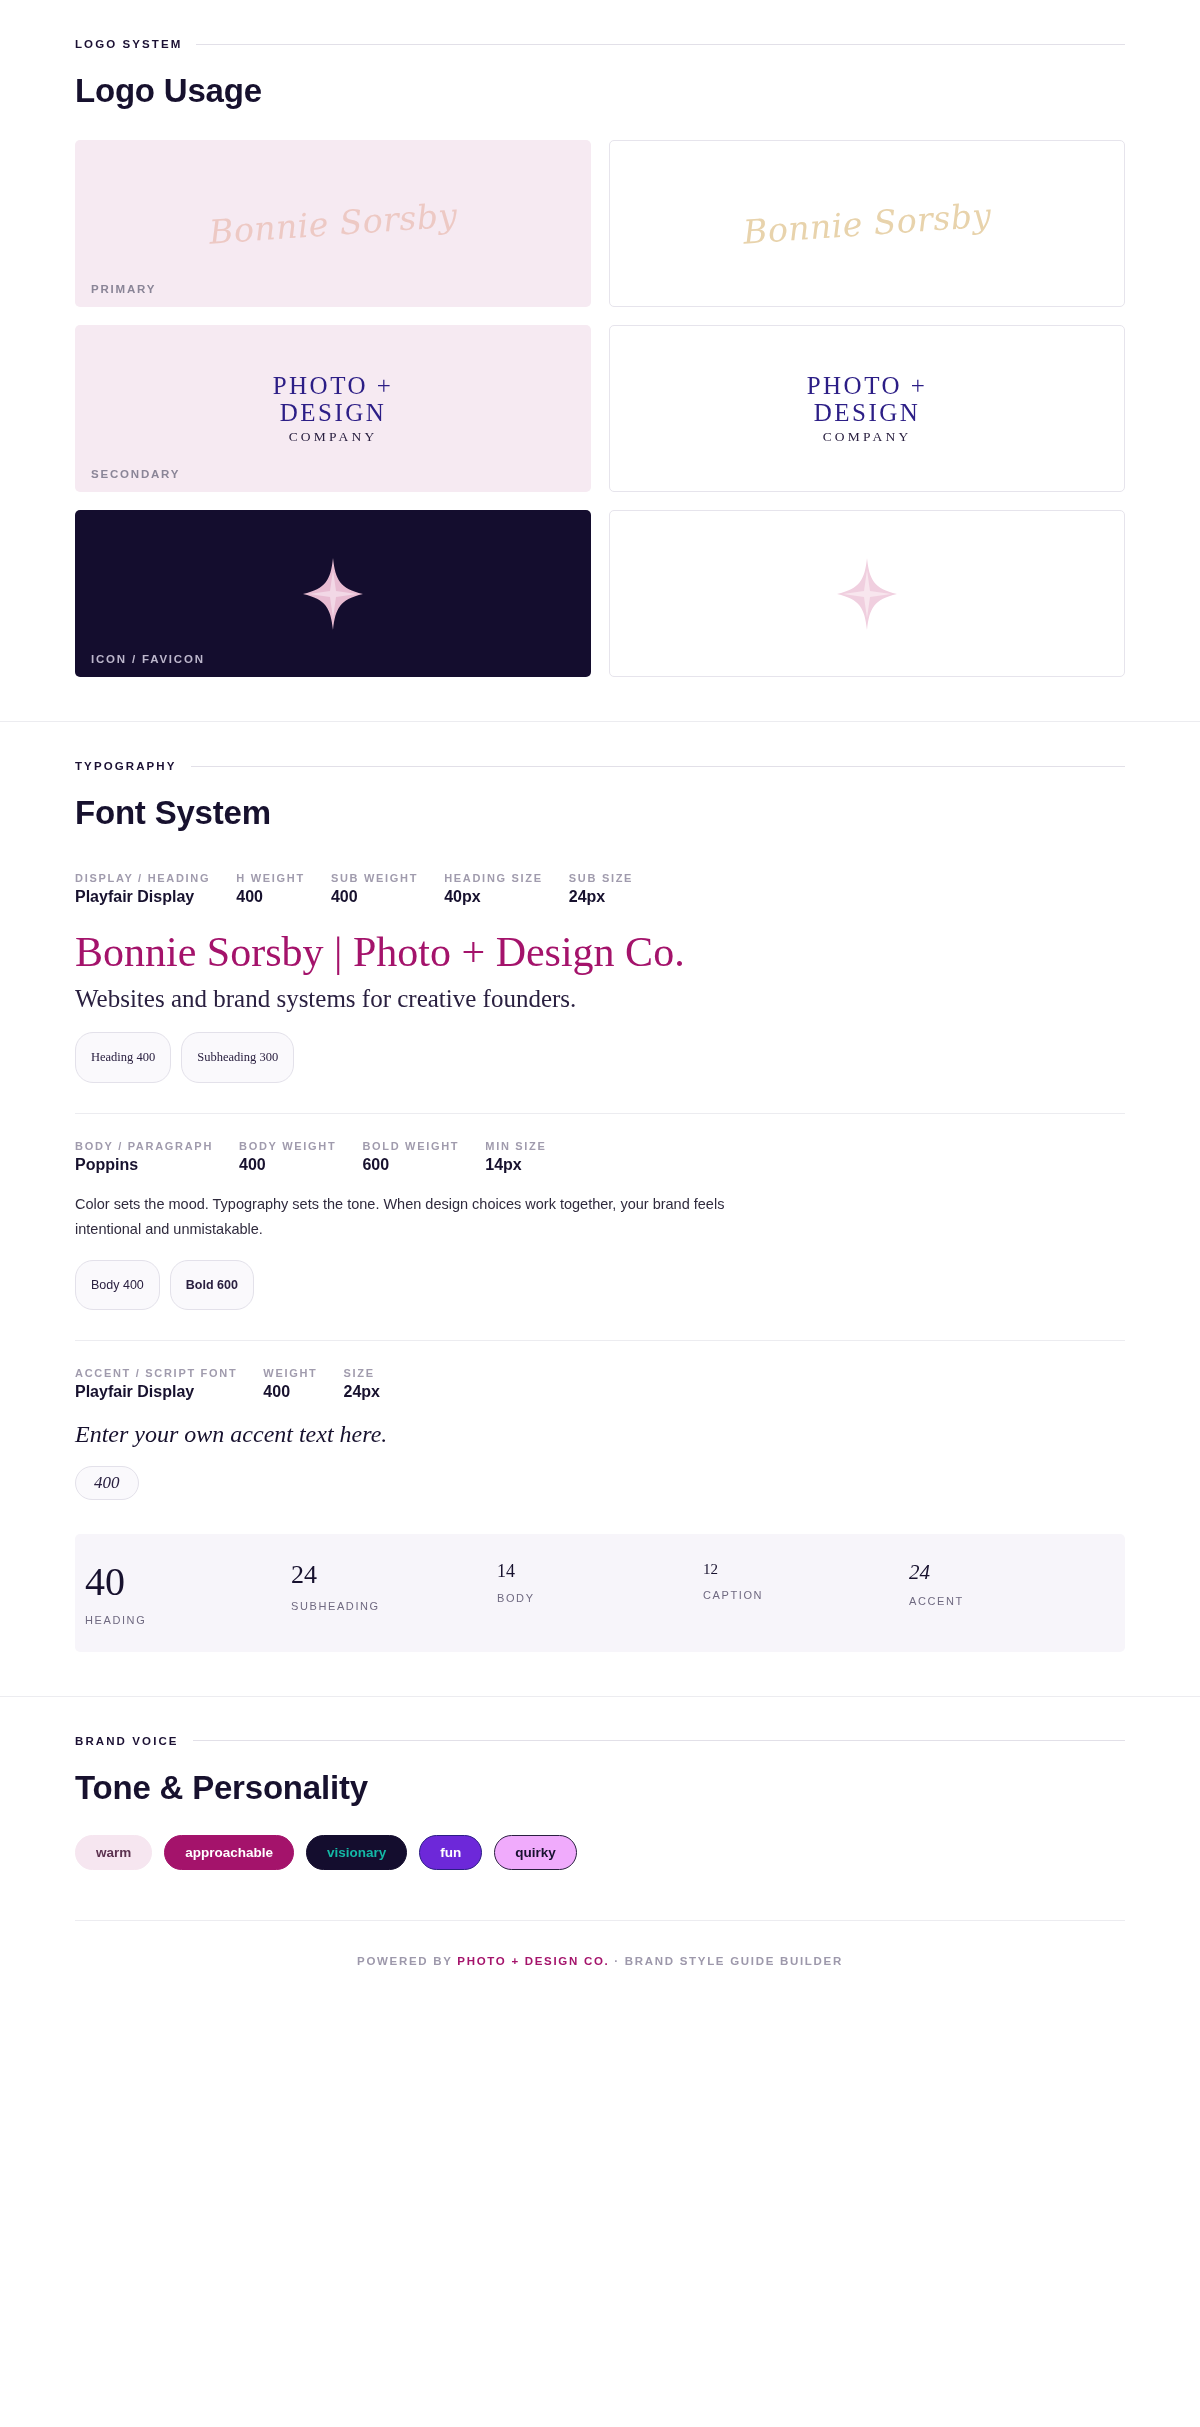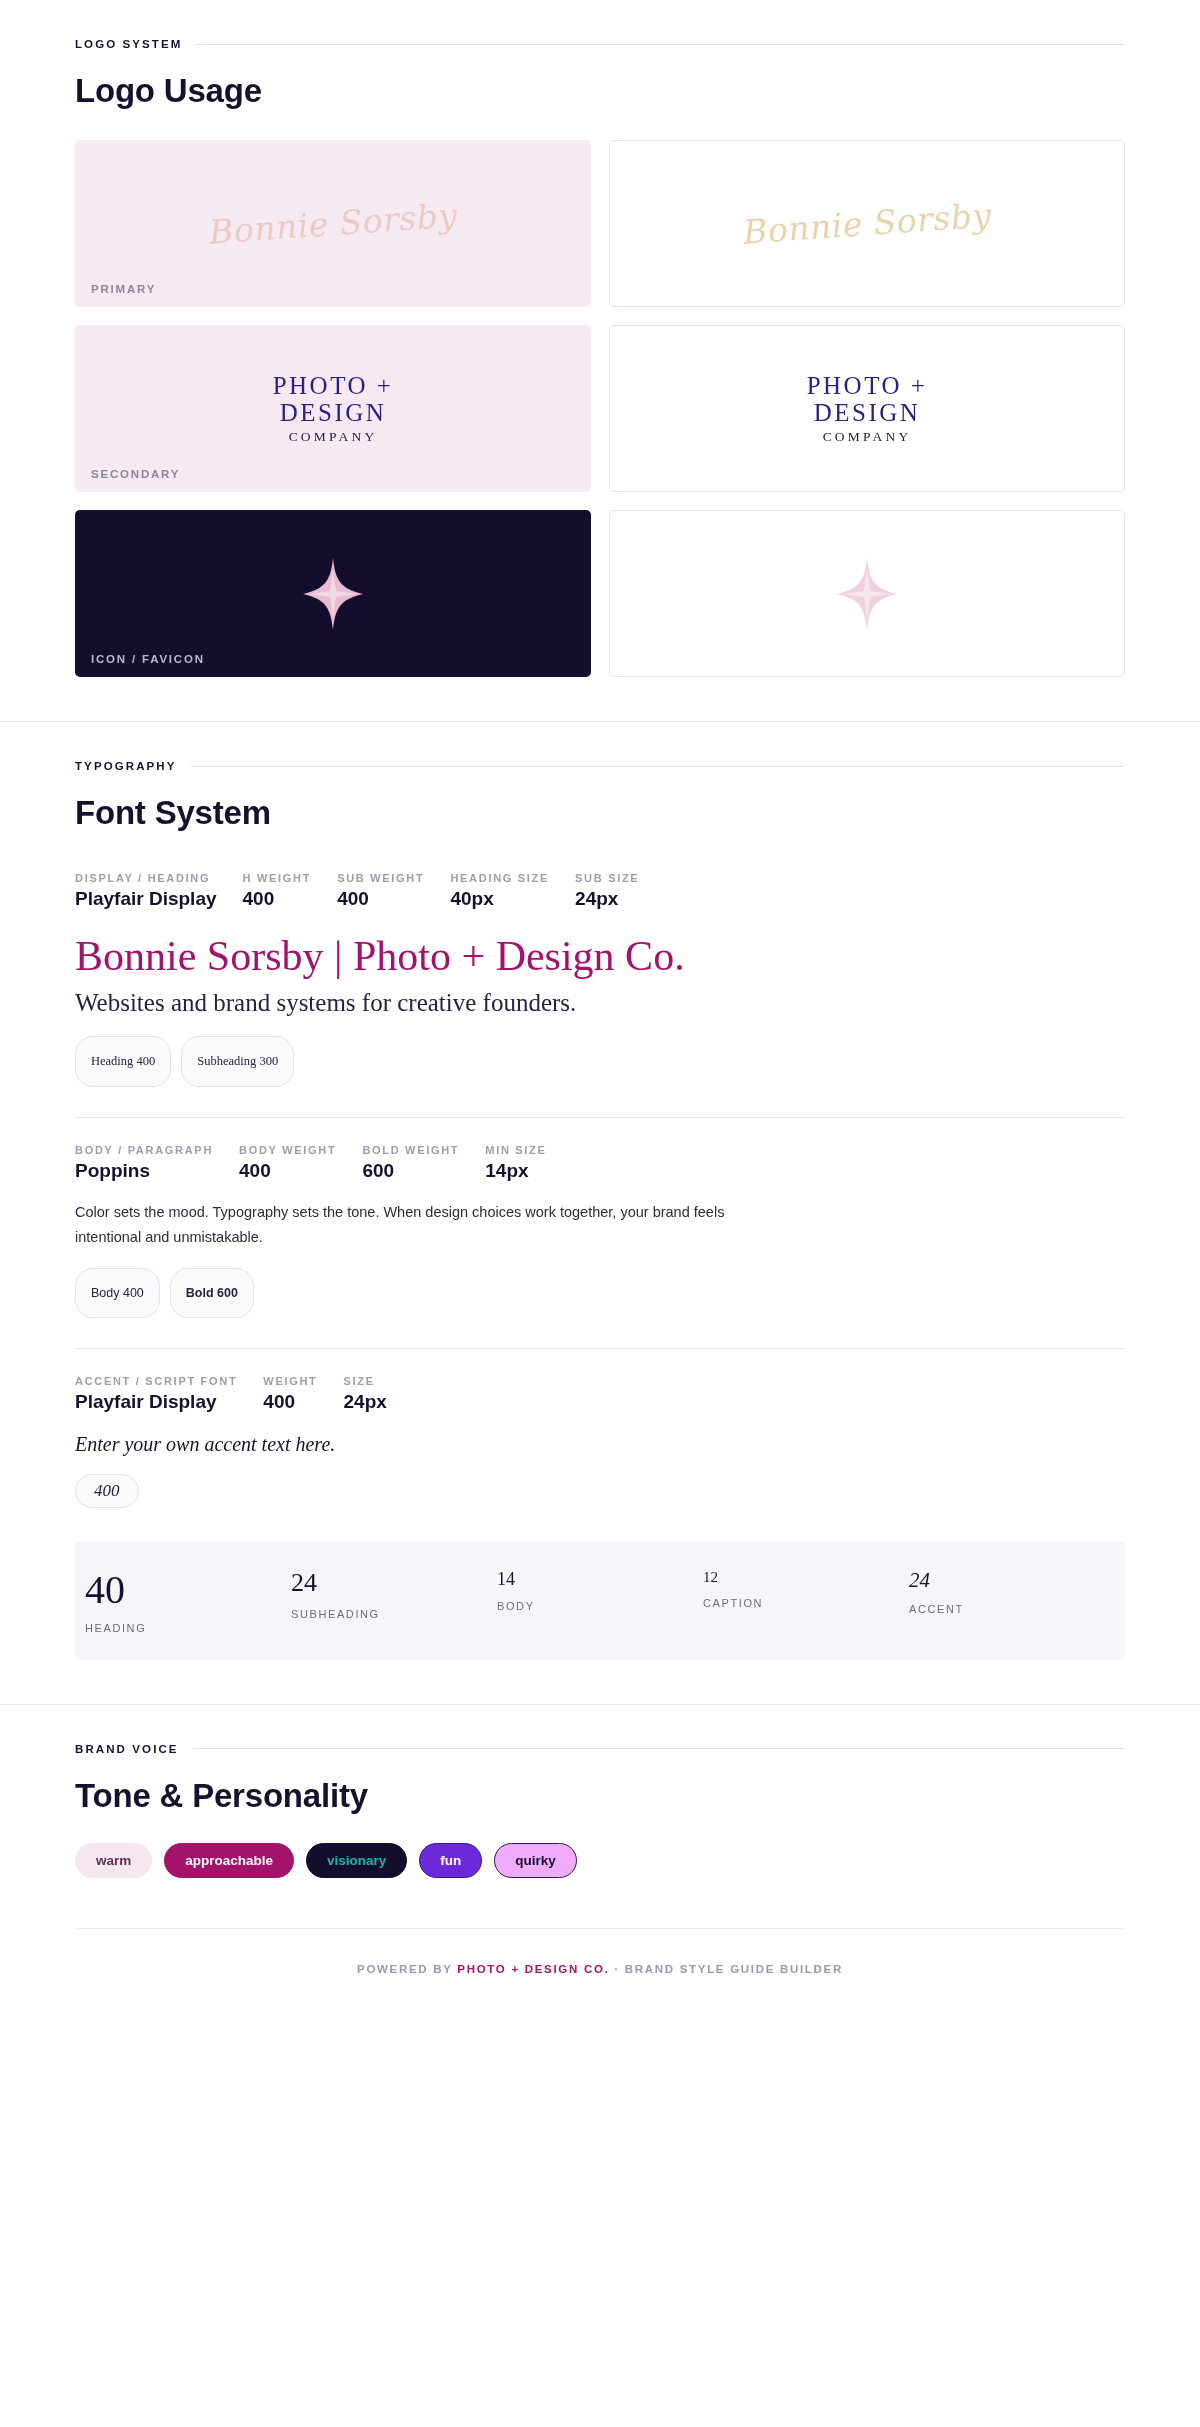--- a/index.html
+++ b/index.html
@@ -96,21 +96,21 @@
     margin-bottom: 2px;
   }
   .spec {
     margin-right: 26px;
   }
   .spec-label {
     font-size: 11px; letter-spacing: 1.7px; font-weight: 700;
     color: #a09bad; text-transform: uppercase;
   }
   .spec-value {
-    font-size: 19px; font-weight: 700; color: #17112e; margin-top: 4px;
+    font-size: 16px; font-weight: 700; color: #17112e; margin-top: 4px;
   }
 
   .display-sample {
     font-family: "Liberation Serif", serif;
     font-size: 42px;
     color: #a4136b;
     margin-top: 22px;
     line-height: 1.16;
   }
   .sub-sample {
@@ -138,21 +138,21 @@
   .rule { height: 1px; background: #ececf0; margin: 30px 0 0 0; }
 
   .body-sample {
     font-size: 14.5px; line-height: 1.72; color: #2f2a3d;
     margin-top: 18px; max-width: 660px;
   }
 
   .accent-sample {
     font-family: "Liberation Serif", serif;
     font-style: italic;
-    font-size: 20px;
+    font-size: 24px;
     color: #17112e;
     margin-top: 20px;
   }
 
   
   .scale-strip {
     margin-top: 34px;
     background: #f7f5fa;
     border-radius: 5px;
     display: grid;

